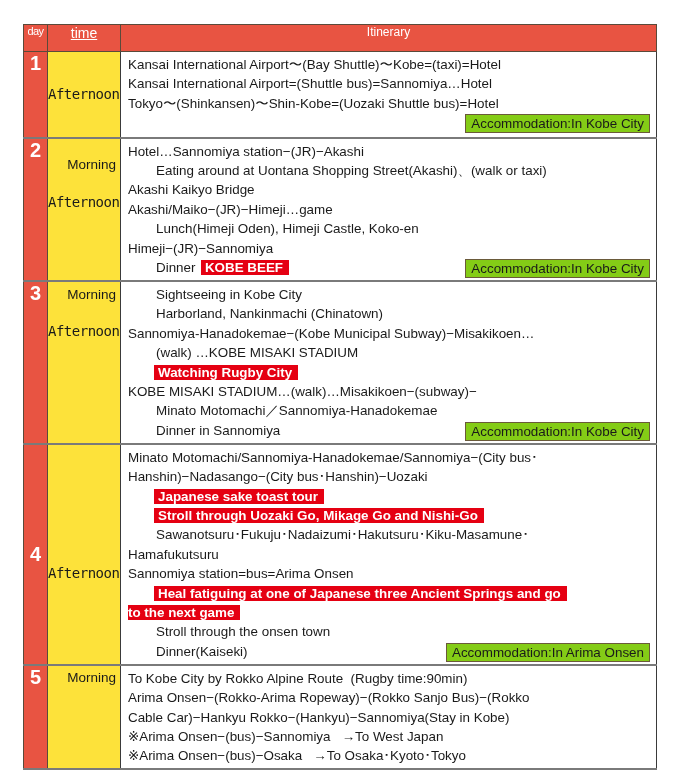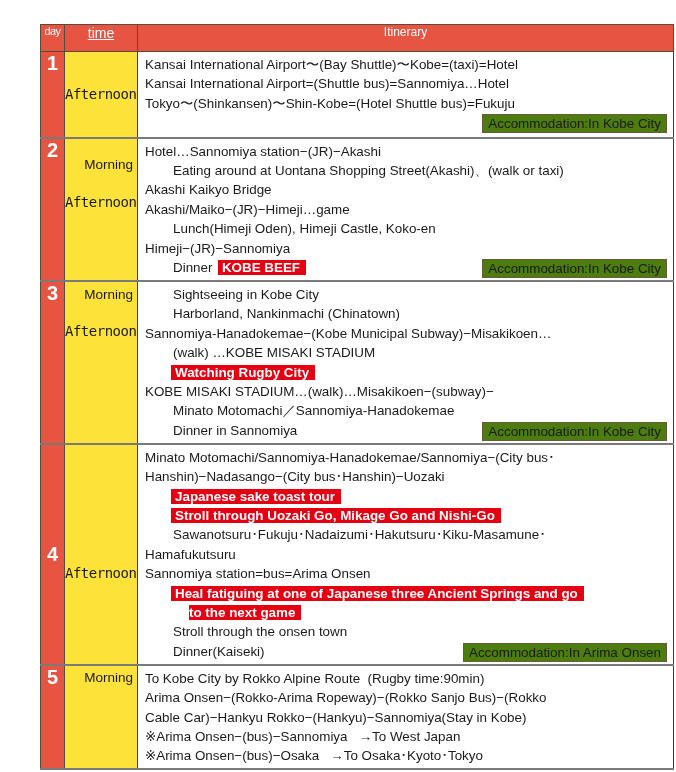--- a/index.html
+++ b/index.html
@@ -1,18 +1,18 @@
 <!DOCTYPE html>
 <html><head>
 <meta charset="utf-8">
 <style>
   html, body { margin: 0; padding: 0; background: #ffffff; }
   body { width: 676px; height: 772px; position: relative; overflow: hidden;
          font-family: "Liberation Sans", "DejaVu Sans", sans-serif; color: #1a1a1a; }
-  table.itin { position: absolute; left: 40px; top: 24px; width: 633px;
+  table.itin { position: absolute; left: 23px; top: 24px; width: 633px;
                border-collapse: collapse; table-layout: fixed; }
   table.itin td, table.itin th { padding: 0; vertical-align: top; }
   col.c-day { width: 24px; }
   col.c-time { width: 73px; }
   col.c-itin { width: 536px; }
   thead th { background: #e85442; color: #ffffff; font-weight: normal; height: 26px;
              border: 1px solid #5a4a3a; text-align: center; vertical-align: middle; }
   th.h-day { font-size: 11px; letter-spacing: -0.5px; }
   th.h-time { font-size: 14px; text-decoration: underline; }
   th.h-itin { font-size: 12px; }
@@ -21,23 +21,23 @@
            color: #ffffff; font-weight: bold; font-size: 20px; text-align: center; vertical-align: middle; }
   td.time { background: #fde23a; border-right: 1px solid #3a3a3a; text-align: right;
             padding-right: 4px !important; font-size: 13.5px; }
   td.time .slot { display: block; height: 23px; line-height: 23px; }
   td.time .slot.afternoon { font-family: "DejaVu Sans Mono", "Liberation Mono", monospace;
                             font-size: 14px; letter-spacing: -0.5px; }
   td.itin { border-right: 1px solid #3a3a3a; background: #fff; padding: 3px 6px 2px 7px !important;
             font-size: 13.4px; line-height: 19.4px; }
   .line { display: block; white-space: nowrap; }
   .line.ind { padding-left: 28px; }
-  .hl { background: #e50012; color: #fff; font-weight: bold; padding: 0 6px 0 4px; margin-left: 44px; }
+  .hl { background: #e50012; color: #fff; font-weight: bold; padding: 0 6px 0 4px; }
   .line.ind .hl { margin-left: -2px; margin-top: 16px; }
-  .accom { display: inline-block; float: right; background: #4d7c0f; border: 1px solid #6a5a3a;
+  .accom { display: inline-block; float: right; background: #84cc16; border: 1px solid #6a5a3a;
            padding: 0 5px; line-height: 17px; margin-top: 1px; font-size: 13.4px; }
 </style>
 </head>
 <body>
 
 <table class="itin">
   <colgroup>
       <col class="c-day">
       <col class="c-time">
       <col class="c-itin">
@@ -52,21 +52,21 @@
   <tbody>
 
     <tr style="height:86px">
       <td class="day">1</td>
       <td class="time" style="vertical-align:middle">
         <span class="slot afternoon">Afternoon</span>
       </td>
       <td class="itin">
         <span class="line">Kansai International Airport〜(Bay Shuttle)〜Kobe=(taxi)=Hotel</span>
         <span class="line">Kansai International Airport=(Shuttle bus)=Sannomiya…Hotel</span>
-        <span class="line">Tokyo〜(Shinkansen)〜Shin-Kobe=(Hotel Shuttle bus)=Fukuju</span>
+        <span class="line">Tokyo〜(Shinkansen)〜Shin-Kobe=(Uozaki Shuttle bus)=Hotel</span>
         <span class="line" style="overflow:hidden">
             <span class="accom">Accommodation:In Kobe City</span>
           </span>
       </td>
     </tr>
 
     <tr style="height:138px">
       <td class="day">2</td>
       <td class="time">
         <span class="slot" style="margin-top:14px">Morning</span>

